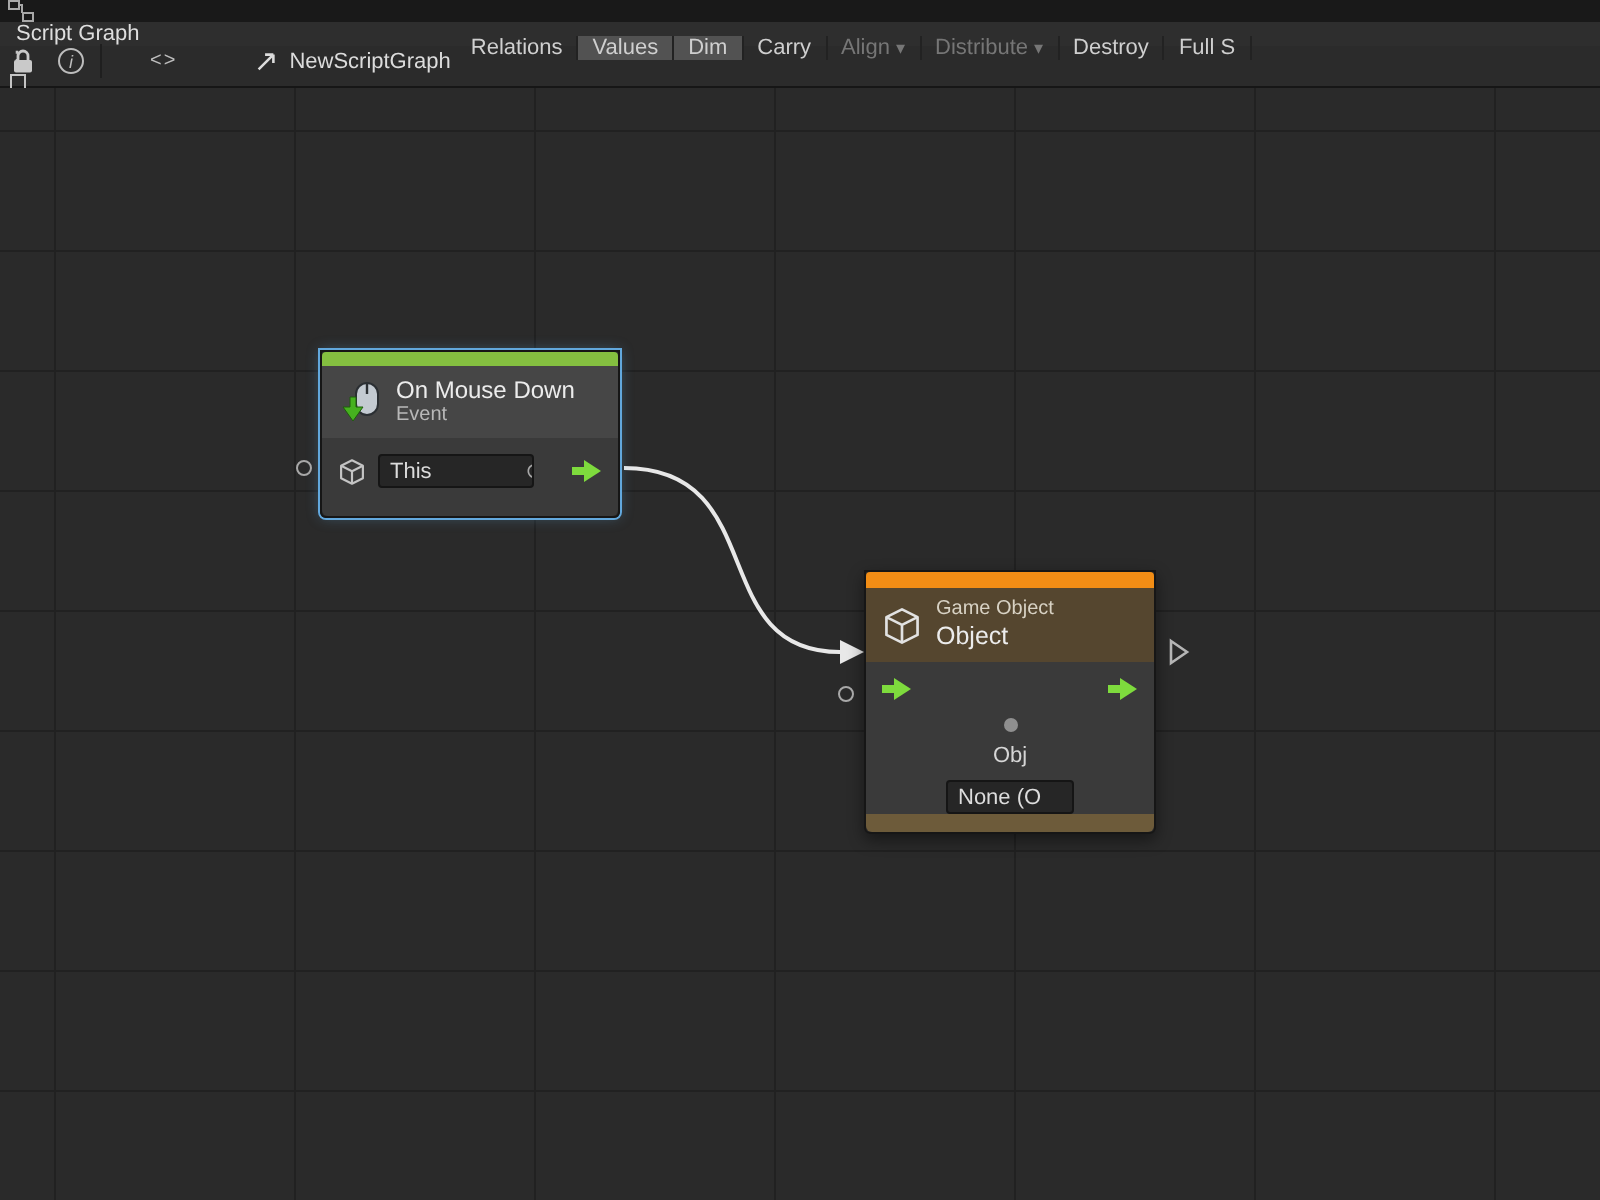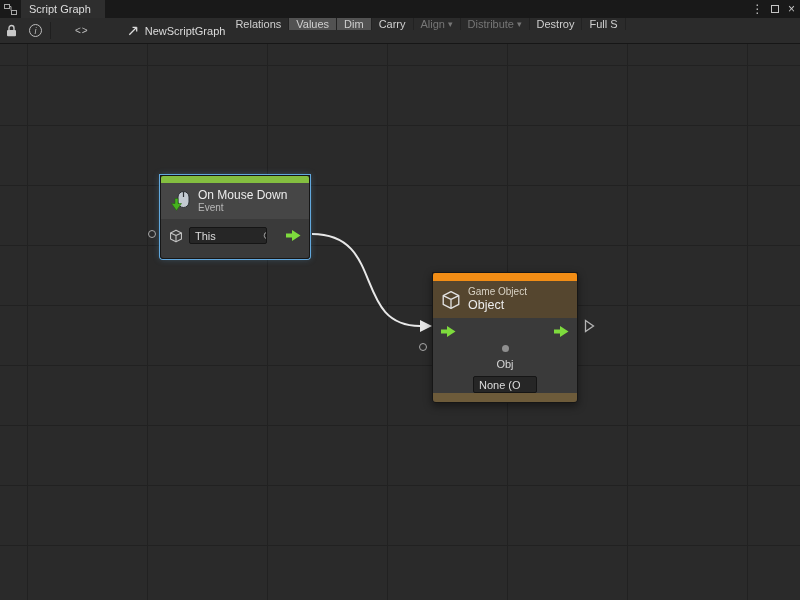--- a/index.html
+++ b/index.html
@@ -4,21 +4,21 @@
 <style>
   * { margin:0; padding:0; box-sizing:border-box; }
   html,body { width:800px; height:600px; overflow:hidden; }
   body {
     font-family:"Liberation Sans","DejaVu Sans",sans-serif;
     font-size:11px; color:#d6d6d6; background:#191919;
     -webkit-font-smoothing:antialiased;
   }
 
   
-  .titlebar { height:18px; background:#191919; display:flex; align-items:stretch; }
+  .titlebar { height:18px; background:#191919; display:flex; align-items:stretch;flex-direction:column; }
   .win-icon { display:flex; align-items:center; padding:0 4px 0 4px; }
   .tab { display:flex; align-items:center; gap:5px; background:#2e2e2e;
          padding:0 14px 0 8px; color:#dedede; font-size:11px; }
   .tb-spacer { flex:1; }
   .tb-btn { display:flex; align-items:center; justify-content:center;
             width:17px; color:#c4c4c4; font-size:12px; cursor:default; }
   .maxbox { width:8px; height:8px; border:1px solid #c4c4c4; display:inline-block; }
 
   
   .toolbar { height:26px; background:#2b2b2b; border-bottom:1px solid #161616;
@@ -67,21 +67,21 @@
                        gap:6px; padding:8px 8px 14px; border-radius:0 0 3px 3px; }
 
   .field { display:flex; align-items:center; justify-content:space-between;
            background:#262626; border:1px solid #151515; border-radius:2px;
            padding:1px 5px; color:#dcdcdc; font-size:11px; overflow:hidden;gap:44px; }
   .field-this { width:78px; }
   .field-obj { width:64px; white-space:nowrap; }
   .picker { color:#a8a8a8; font-size:11px; margin-left:3px; }
   .flow-out { margin-left:auto; display:flex; }
 
-  .node-destroy { left:432px; top:228px; width:146px; }
+  .node-destroy { left:432px; top:241px; width:146px; }
   .node-destroy .strip { height:8px; background:#f28d15; }
   .node-destroy .nheader { background:#55462f; }
   .node-destroy .ncat { font-size:10px; color:#d8d2c4; line-height:12px; }
   .node-destroy .ntitle { font-size:12.5px; line-height:15px; }
   .node-destroy .nbody { background:#3a3a3a; }
   .drow1 { display:flex; align-items:center; justify-content:space-between;
            padding:8px 8px 4px; }
   .drow2 { display:flex; align-items:center; gap:6px; padding:2px 8px 0;flex-direction:column; }
   .dot { width:7px; height:7px; border-radius:50%; background:#8f8f8f; }
   .nfooter { height:9px; background:#6d5b3a; border-radius:0 0 3px 3px; }

